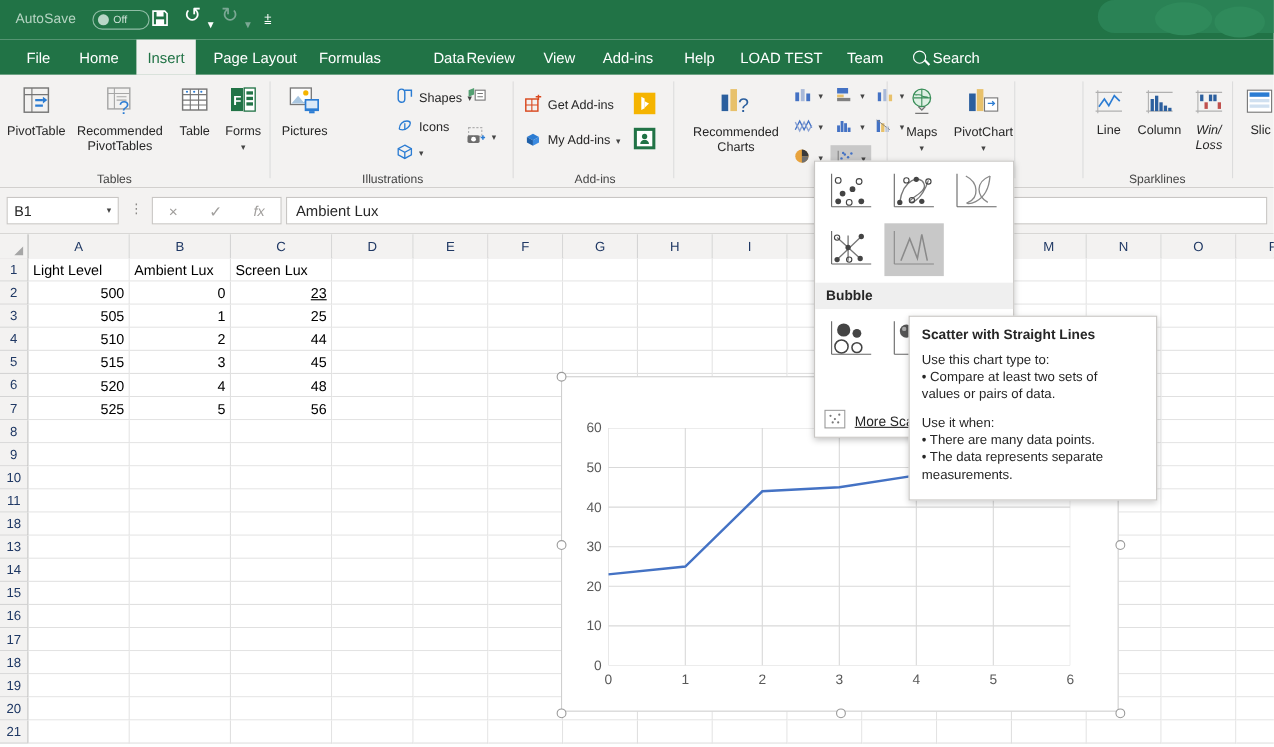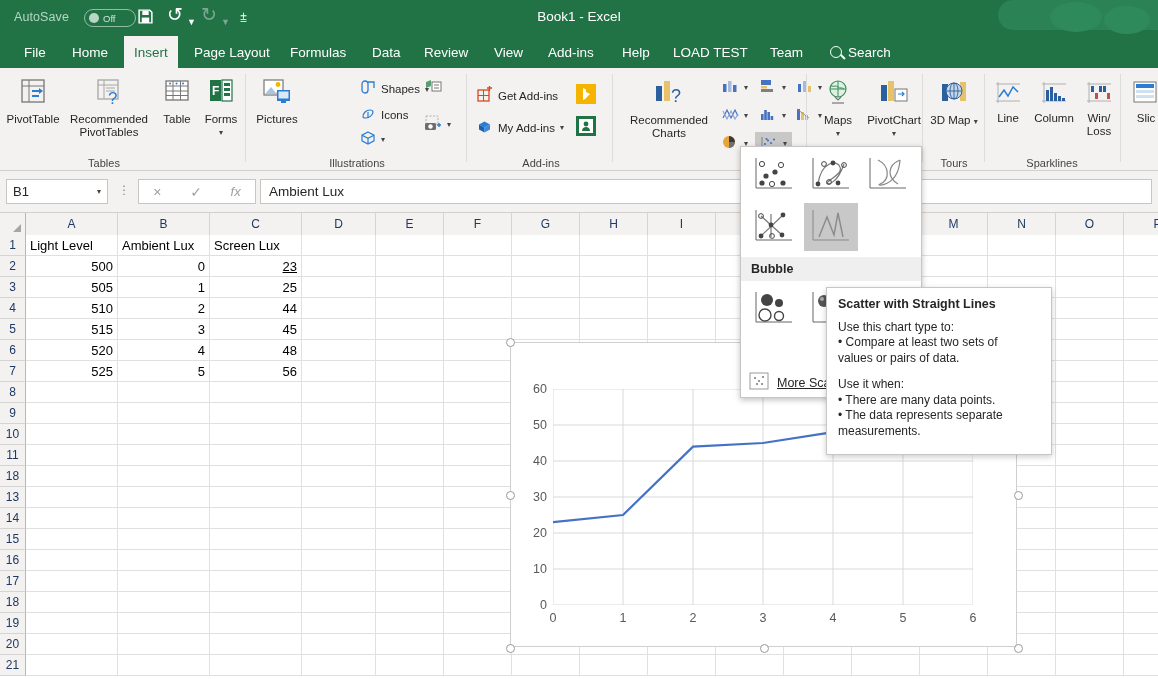--- a/index.html
+++ b/index.html
@@ -240,40 +240,39 @@
           <rect x="5" y="2.6" width="6" height="4" fill="#fff"></rect>
           <rect x="4.5" y="9" width="7" height="5" fill="#fff"></rect>
         </svg>
     </div>
     <div class="qat-icon qat-undo">↺</div>
     <div class="qat-icon qat-undo-ar">▼</div>
     <div class="qat-icon qat-redo">↻</div>
     <div class="qat-icon qat-redo-ar">▼</div>
     <div class="qat-icon qat-more">⩲</div>
 
-    <div class="doc-title">Book1  -  Excel</div>
   </div>
 
   <div class="tabstrip" id="tabstrip">
       <div class="tab" style="left: 14px;">
         <span>File</span>
       </div>
       <div class="tab" style="left: 62px;">
         <span>Home</span>
       </div>
       <div class="tab active" style="left: 124px;">
         <span>Insert</span>
       </div>
       <div class="tab" style="left: 184px;">
         <span>Page Layout</span>
       </div>
       <div class="tab" style="left: 280px;">
         <span>Formulas</span>
       </div>
-      <div class="tab" style="left: 362px;">
+      <div class="tab" style="left: 384px;">
         <span>Data</span>
       </div>
       <div class="tab" style="left: 414px;">
         <span>Review</span>
       </div>
       <div class="tab" style="left: 484px;">
         <span>View</span>
       </div>
       <div class="tab" style="left: 538px;">
         <span>Add-ins</span>
@@ -591,36 +590,20 @@
               <rect x="18" y="11" width="12" height="12" fill="#fff" stroke="#767676"></rect>
               <path d="M21 16h5M25 14l2 2-2 2" stroke="#2b7cd3" stroke-width="1.2" fill="none"></path>
             </svg>
         </span>
         <span>PivotChart</span>
         <span class="caret" style="display:block;">▾</span>
       </div>
     </div>
     <div class="rgroup-sep" style="left:922px;"></div>
 
-    <div class="rgroup" style="left:925px;width:58px;">
-      <div class="bigbtn" style="left:4px;top:10px;width:50px;">
-        <span class="ico">
-          <svg width="32" height="30" viewBox="0 0 32 30">
-              <rect x="4" y="6" width="6" height="17" fill="#2b5f9e"></rect>
-              <rect x="22" y="4" width="6" height="19" fill="#e8c16b"></rect>
-              <circle cx="16" cy="13" r="8" fill="#c9d8e8" stroke="#2b5f9e"></circle>
-              <path d="M8.5 13h15M16 5v16" stroke="#2b5f9e" stroke-width=".9" fill="none"></path>
-              <ellipse cx="16" cy="13" rx="4" ry="8" fill="none" stroke="#2b5f9e" stroke-width=".9"></ellipse>
-            </svg>
-        </span>
-        <span>3D Map</span>
-        <span class="caret">▾</span>
-      </div>
-      <div class="rgroup-label">Tours</div>
-    </div>
     <div class="rgroup-sep" style="left:984px;"></div>
 
     <div class="rgroup" style="left:986px;width:132px;">
       <div class="bigbtn" style="left:2px;top:12px;width:40px;">
         <span class="ico">
           <svg width="30" height="26" viewBox="0 0 30 26">
               <line x1="3" y1="4" x2="27" y2="4" stroke="#b0b0b0"></line>
               <line x1="3" y1="21" x2="27" y2="21" stroke="#b0b0b0"></line>
               <line x1="5" y1="2" x2="5" y2="23" stroke="#b0b0b0"></line>
               <path d="M6 17l5-7 4 6 5-9 5 5" fill="none" stroke="#2b7cd3" stroke-width="1.5"></path>
@@ -636,21 +619,21 @@
               <line x1="5" y1="2" x2="5" y2="23" stroke="#b0b0b0"></line>
               <rect x="7" y="10" width="3" height="11" fill="#2b5f9e"></rect>
               <rect x="11" y="7" width="3" height="14" fill="#2b5f9e"></rect>
               <rect x="15" y="13" width="3" height="8" fill="#2b5f9e"></rect>
               <rect x="19" y="16" width="3" height="5" fill="#2b5f9e"></rect>
               <rect x="23" y="18" width="3" height="3" fill="#2b5f9e"></rect>
             </svg>
         </span>
         <span>Column</span>
       </div>
-      <div class="bigbtn" style="left:94px;top:12px;width:38px;">
+      <div class="bigbtn" style="left:94px;top:12px;width:38px;font-style:italic;">
         <span class="ico">
           <svg width="30" height="26" viewBox="0 0 30 26">
               <line x1="3" y1="4" x2="27" y2="4" stroke="#b0b0b0"></line>
               <line x1="3" y1="21" x2="27" y2="21" stroke="#b0b0b0"></line>
               <line x1="5" y1="2" x2="5" y2="23" stroke="#b0b0b0"></line>
               <rect x="7" y="6" width="3" height="6" fill="#2b5f9e"></rect>
               <rect x="11" y="13" width="3" height="6" fill="#c0504d"></rect>
               <rect x="15" y="6" width="3" height="6" fill="#2b5f9e"></rect>
               <rect x="19" y="6" width="3" height="6" fill="#2b5f9e"></rect>
               <rect x="23" y="13" width="3" height="6" fill="#c0504d"></rect>

